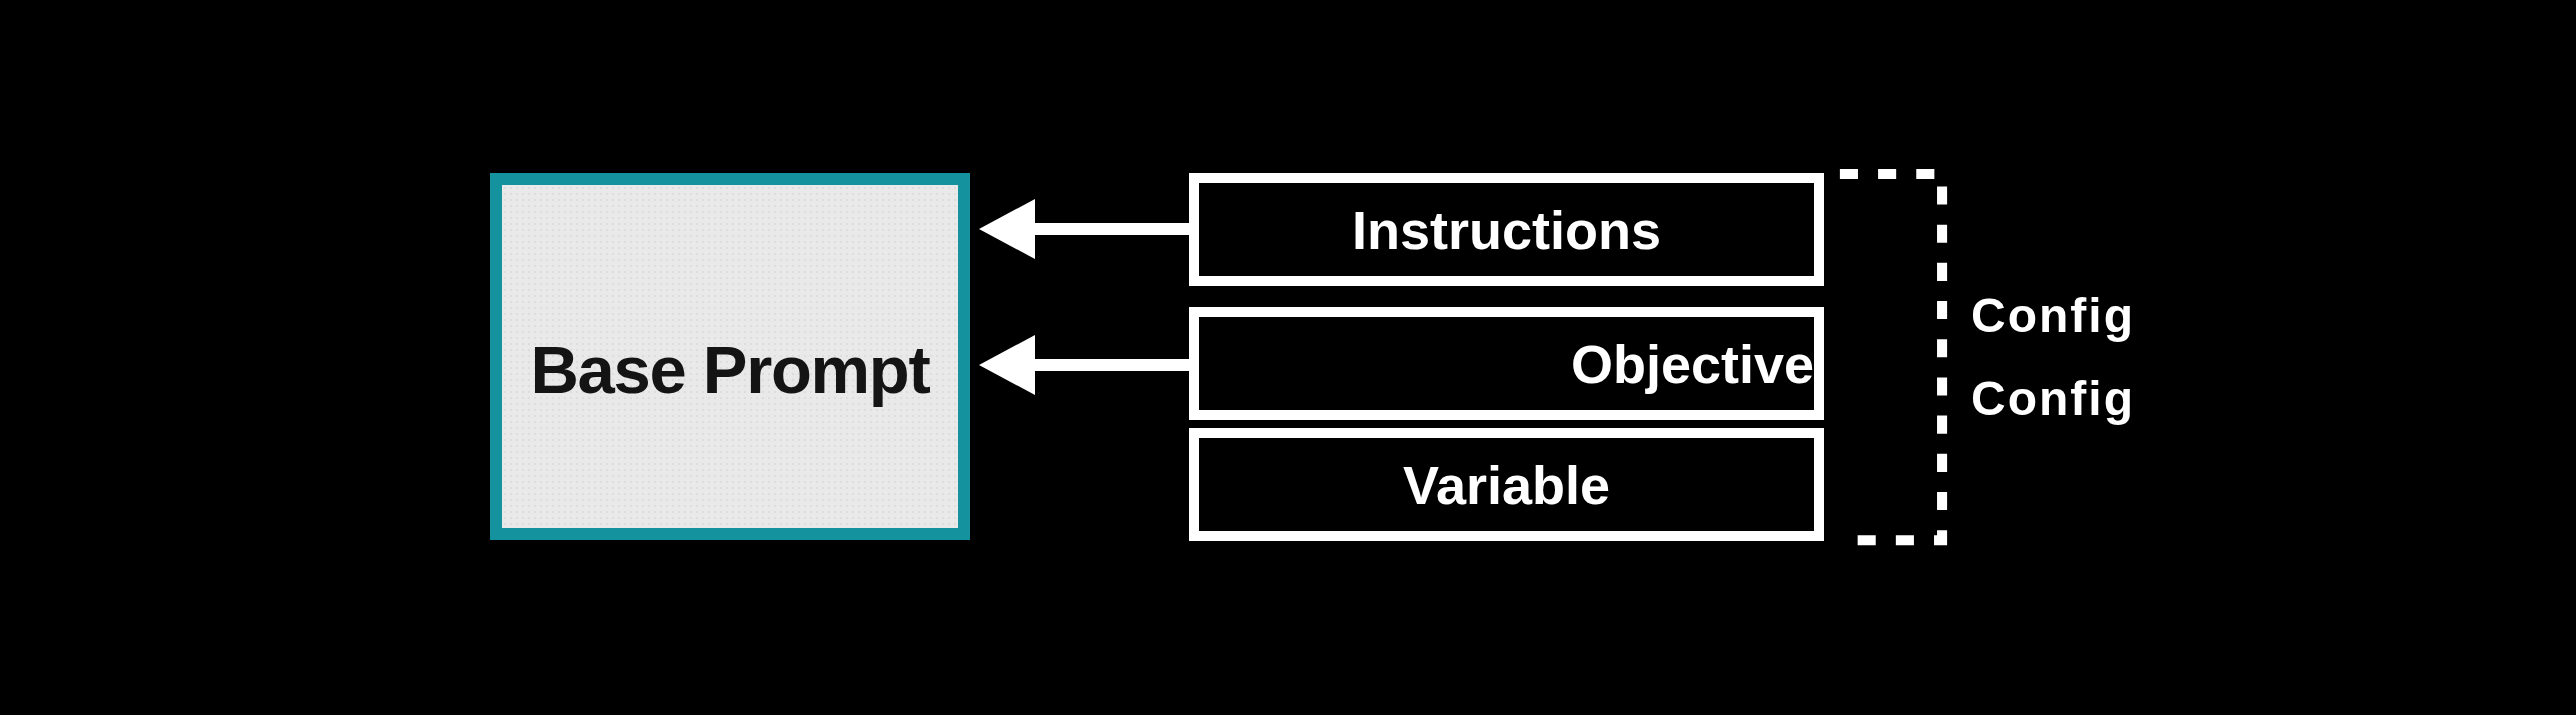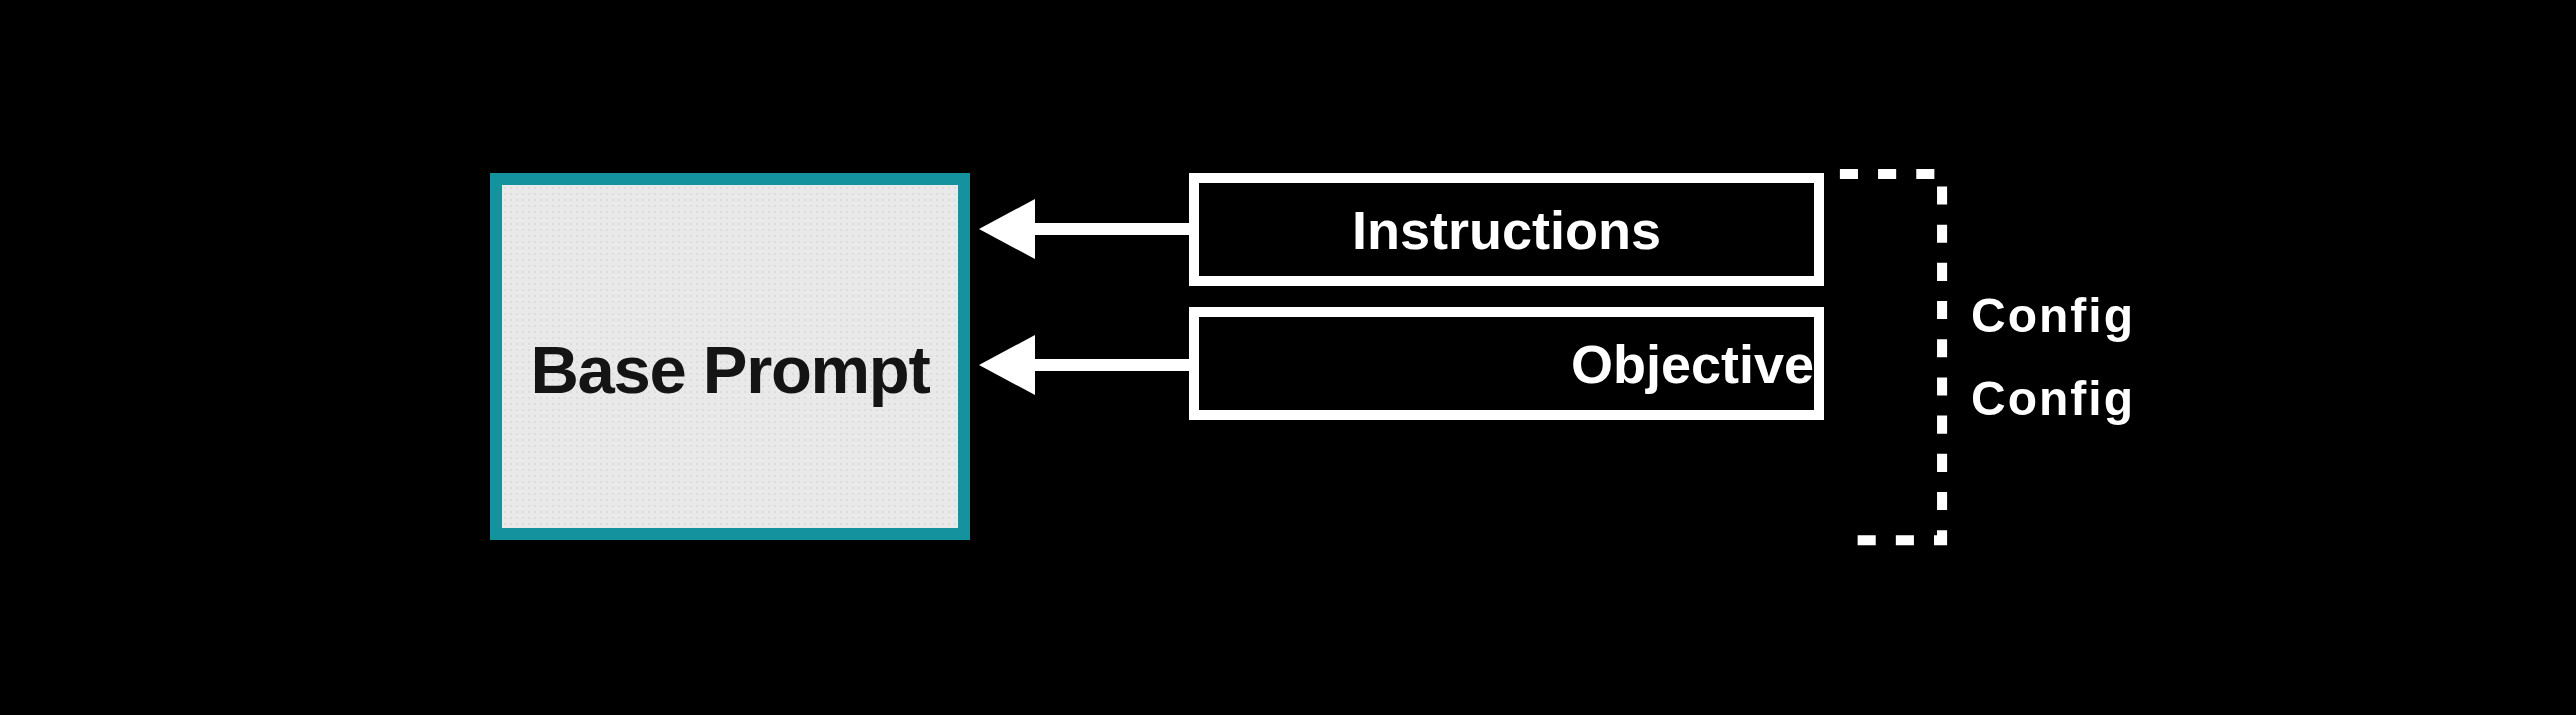--- a/index.html
+++ b/index.html
@@ -128,20 +128,23 @@
   </div>
 
   <div class="cfg-box cfg-box-0">
     <span class="cfg-label">Instructions</span>
   </div>
 
   <div class="cfg-box cfg-box-1">
     <span class="cfg-label">Objective</span>
   </div>
 
+  <div class="cfg-box cfg-box-2">
+    <span class="cfg-label">Variable</span>
+  </div>
 
   <svg class="bracket-svg" width="121" height="392" viewBox="0 0 180 585">
     <path d="M 7 15 H 159.5 V 561.5 H 7" fill="none" stroke="#FFFFFF" stroke-width="15" stroke-dasharray="27 30"></path>
   </svg>
 
   <div class="cfg-manager">
     <div>Config</div>
     <div>Config</div>
   </div>
 

